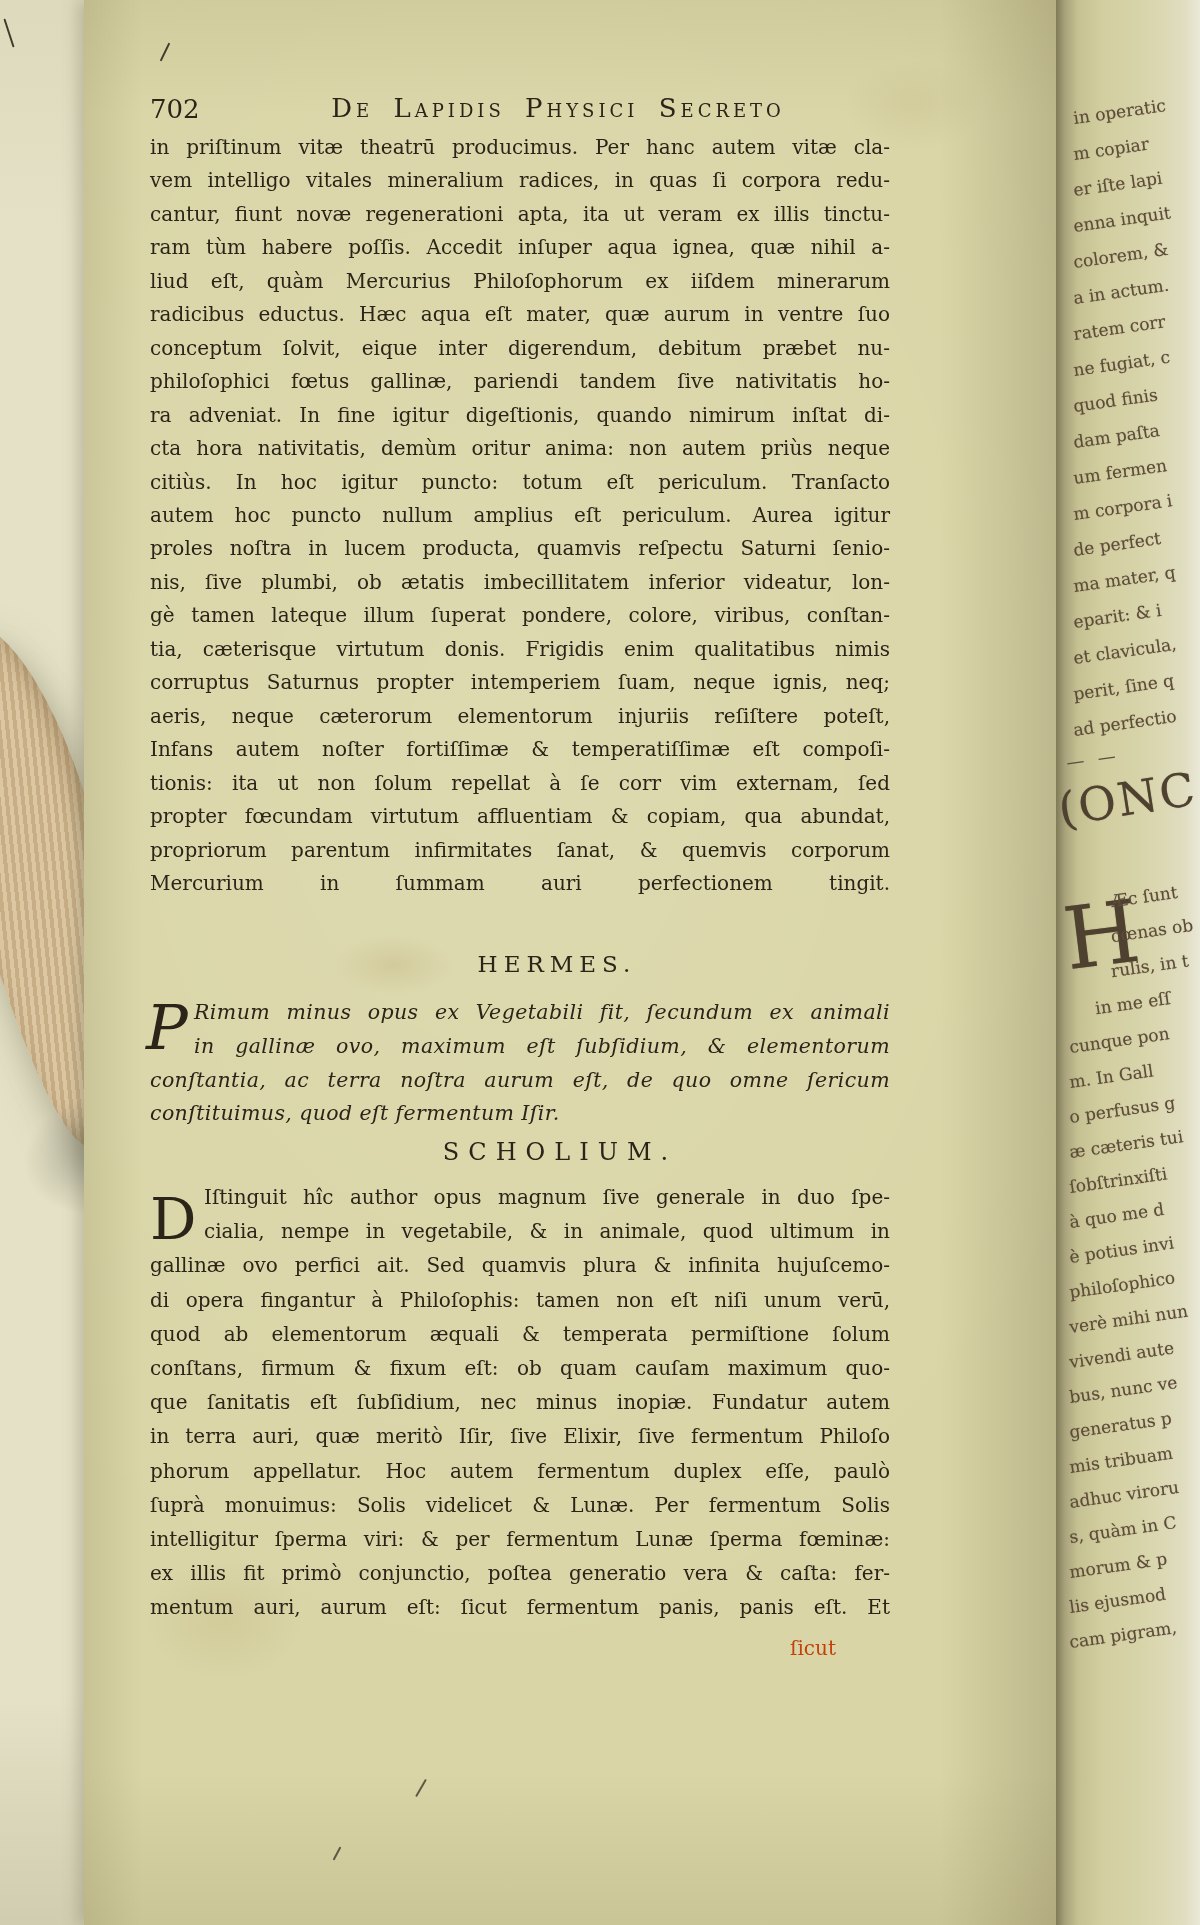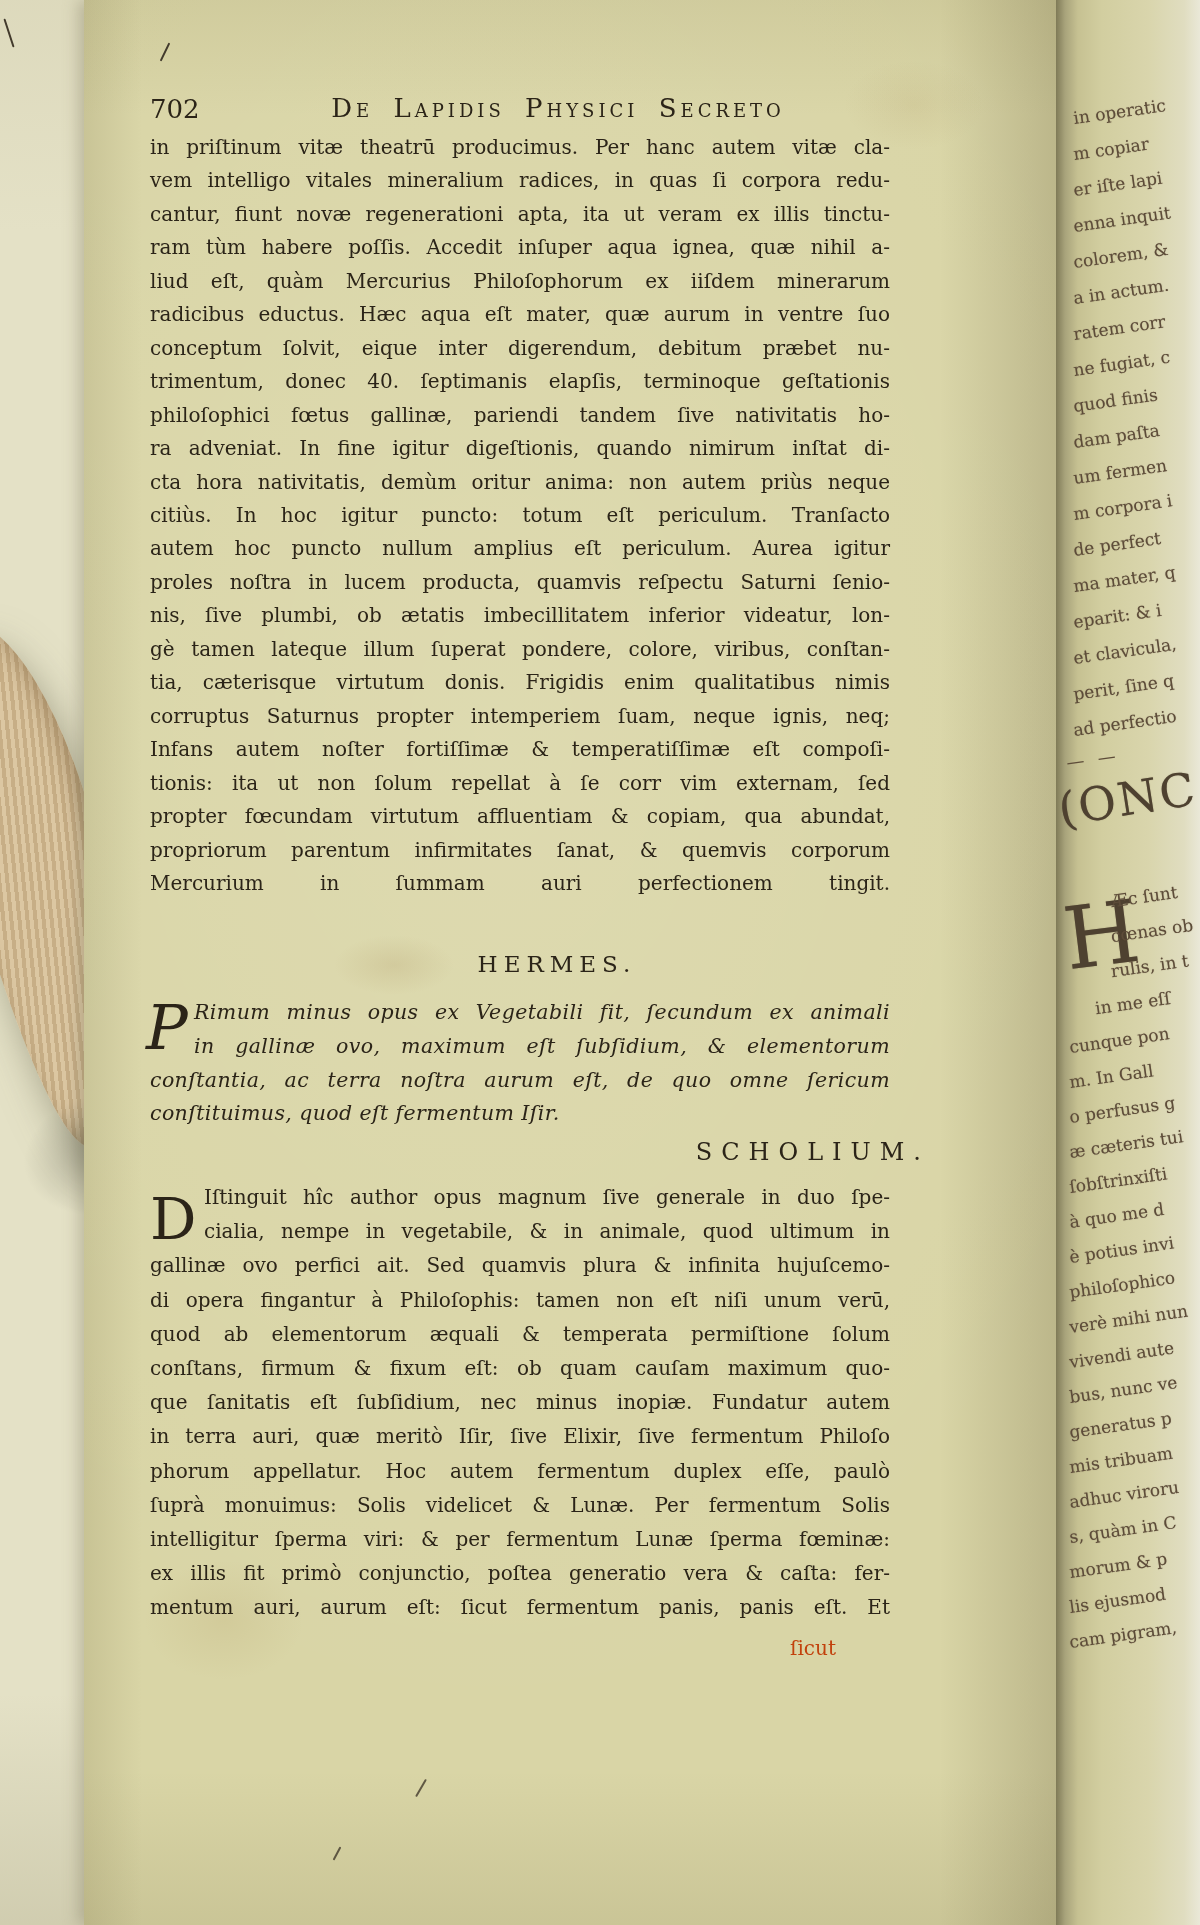--- a/index.html
+++ b/index.html
@@ -43,21 +43,21 @@
     letter-spacing:4px;word-spacing:8px;color:#2b2418;}
   
   .textblock{position:absolute;left:150px;width:740px;color:#2b2418;}
   .textblock .tl{text-align:justify;text-align-last:justify;white-space:normal;}
   .textblock .tl.nj{text-align-last:left;}
   .body-block{top:131px;font-size:20px;line-height:33.45px;}
   .hermes-block{top:996px;font-size:20.5px;line-height:33.8px;font-style:italic;letter-spacing:.4px;}
   .schol-block{top:1180px;font-size:20px;line-height:34.2px;}
   .heading{position:absolute;left:150px;width:740px;text-align:center;color:#2b2418;}
   .hermes-head{top:951px;font-size:23px;letter-spacing:6px;transform:translateX(37px);}
-  .schol-head{top:1138px;font-size:24px;letter-spacing:9px;transform:translateX(40px);text-align:right;}
+  .schol-head{top:1138px;font-size:24px;letter-spacing:9px;transform:translateX(40px);}
   .dropcap{position:absolute;color:#2b2418;}
   .dc-p{left:146px;top:998px;font-size:62px;line-height:60px;font-style:italic;}
   .dc-d{left:150px;top:1190px;font-size:58px;line-height:58px;}
   .catchword{position:absolute;left:790px;top:1636px;font-size:20px;color:#c2410c;}
   
   .mark{position:absolute;width:2px;background:#423a2c;border-radius:2px;}
   .m1{left:8px;top:18px;height:30px;transform:rotate(-18deg);}
   .m2{left:164px;top:42px;height:20px;transform:rotate(26deg);}
   .m3{left:420px;top:1778px;height:20px;transform:rotate(30deg);opacity:.8;}
   .m4{left:336px;top:1846px;height:15px;transform:rotate(28deg);opacity:.8;}
@@ -90,31 +90,31 @@
 <div class="header-title">De Lapidis Physici Secreto</div>
 
 <div class="textblock body-block">
     <div class="tl">in priſtinum vitæ theatrū producimus.  Per hanc autem vitæ cla-</div>
     <div class="tl">vem intelligo vitales mineralium radices, in quas ſi corpora redu-</div>
     <div class="tl">cantur, fiunt novæ regenerationi apta, ita ut veram ex illis tinctu-</div>
     <div class="tl">ram tùm habere poſſis.  Accedit inſuper aqua ignea, quæ nihil a-</div>
     <div class="tl">liud eſt, quàm Mercurius Philoſophorum ex iiſdem minerarum</div>
     <div class="tl">radicibus eductus.  Hæc aqua eſt mater, quæ aurum in ventre ſuo</div>
     <div class="tl">conceptum ſolvit, eique inter digerendum, debitum præbet nu-</div>
-    <div class="tl">trimentum, donec 40. ſeptimanis elapſis, terminoque geſtationis</div>
     <div class="tl">philoſophici fœtus gallinæ, pariendi tandem ſive nativitatis ho-</div>
     <div class="tl">ra adveniat.  In fine igitur digeſtionis, quando nimirum inſtat di-</div>
     <div class="tl">cta hora nativitatis, demùm oritur anima: non autem priùs neque</div>
     <div class="tl">citiùs.  In hoc igitur puncto: totum eſt periculum.  Tranſacto</div>
     <div class="tl">autem hoc puncto nullum amplius eſt periculum.  Aurea igitur</div>
     <div class="tl">proles noſtra in lucem producta, quamvis reſpectu Saturni ſenio-</div>
     <div class="tl">nis, ſive plumbi, ob ætatis imbecillitatem inferior videatur, lon-</div>
     <div class="tl">gè tamen lateque illum ſuperat pondere, colore, viribus, conſtan-</div>
     <div class="tl">tia, cæterisque virtutum donis.  Frigidis enim qualitatibus nimis</div>
     <div class="tl">corruptus Saturnus propter intemperiem ſuam, neque ignis, neq;</div>
+    <div class="tl">aeris, neque cæterorum elementorum injuriis reſiſtere poteſt,</div>
     <div class="tl">Infans autem noſter fortiſſimæ &amp; temperatiſſimæ eſt compoſi-</div>
     <div class="tl">tionis: ita ut non ſolum repellat à ſe corr vim externam, ſed</div>
     <div class="tl">propter fœcundam virtutum affluentiam &amp; copiam, qua abundat,</div>
     <div class="tl">propriorum parentum infirmitates ſanat, &amp; quemvis corporum</div>
     <div class="tl">Mercurium in ſummam auri perfectionem tingit.</div>
   </div>
 
 <div class="heading hermes-head">HERMES.</div>
 <div class="dropcap dc-p">P</div>
 <div class="textblock hermes-block">

